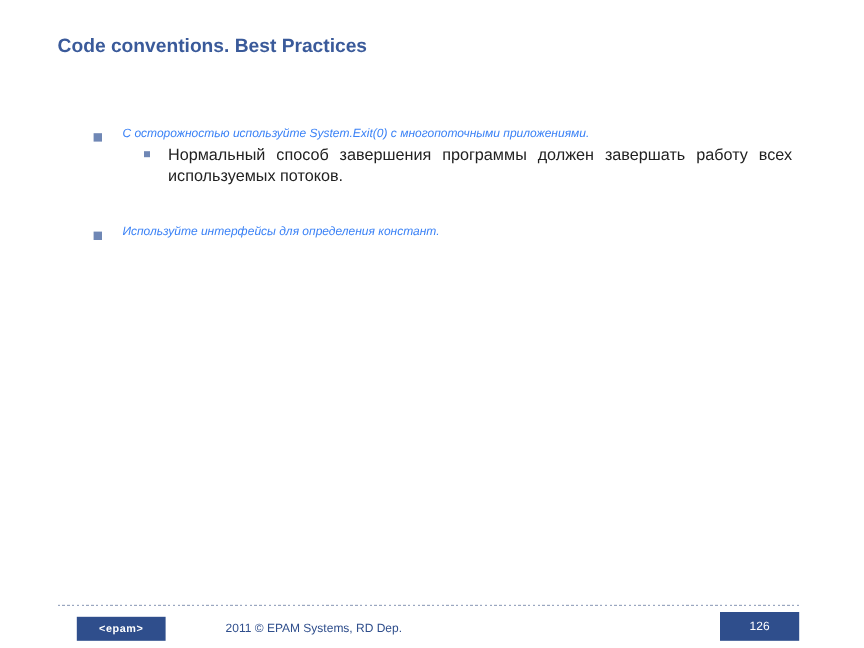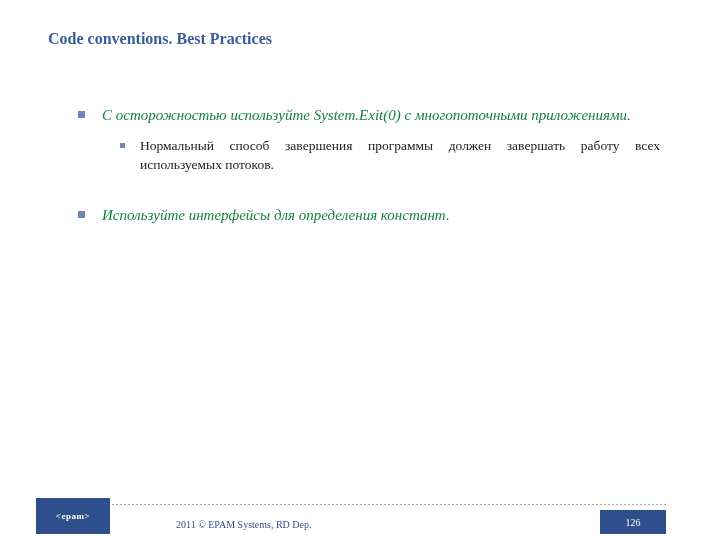--- a/index.html
+++ b/index.html
@@ -1,31 +1,31 @@
 <!DOCTYPE html>
 <html><head>
 <meta charset="utf-8">
 <style>
-  * { margin: 0; padding: 0; box-sizing: border-box; font-family: Liberation Serif, serif; }
+  * { margin: 0; padding: 0; box-sizing: border-box; }
   html, body { width: 720px; height: 540px; font-family: Verdana, Arial, sans-serif; background: #fff; color: #333; }
   .slide { width: 720px; height: 540px; position: relative; }
   .title { position: absolute; top: 30px; left: 48px; font-size: 16px; font-weight: bold; color: #3a5a9a; }
   .content { position: absolute; top: 105px; left: 78px; right: 60px; }
   ul.top { list-style: none; }
   ul.top > li { position: relative; padding-left: 24px; margin-bottom: 30px; }
   ul.top > li::before { content: ""; position: absolute; left: 0; top: 6px; width: 7px; height: 7px; background: #6f87b5; }
-  ul.top > li > .main-text { font-size: 15px; font-style: italic; color: #15803d; line-height: 1.45; text-align: justify; }
-  ul.sub { list-style: none; margin-top: 10px; margin-left: 18px; }
+  ul.top > li > .main-text { font-size: 10px; font-style: italic; color: #3b82f6; line-height: 1.45; text-align: justify; }
+  ul.sub { list-style: none; margin-top: 0; margin-left: 18px; }
   ul.sub > li { position: relative; padding-left: 20px; margin-bottom: 6px; }
   ul.sub > li::before { content: ""; position: absolute; left: 0; top: 6px; width: 5px; height: 5px; background: #6f87b5; }
   ul.sub > li > .sub-text { font-size: 13.5px; color: #222; line-height: 1.4; text-align: justify; }
   .footer { position: absolute; left: 0; right: 0; bottom: 0; height: 30px; }
   .footer-line { position: absolute; left: 48px; right: 54px; top: -6px; height: 1px; background: repeating-linear-gradient(90deg, #9aa7c0 0 2px, transparent 2px 4px); }
-  .logo { position: absolute; left: 36px; bottom: 6px; width: 74px; height: 36px; background: #2f4e8c; display: flex; align-items: center; justify-content: center; color: #fff; font-size: 9px; font-weight: bold; letter-spacing: 0.5px; }
-  .copyright { position: absolute; left: 176px; bottom: 10px; font-size: 10px; color: #2f4e8c; }
+  .logo { position: absolute; left: 64px; bottom: 6px; width: 74px; height: 20px; background: #2f4e8c; display: flex; align-items: center; justify-content: center; color: #fff; font-size: 9px; font-weight: bold; letter-spacing: 0.5px; }
+  .copyright { position: absolute; left: 188px; bottom: 10px; font-size: 10px; color: #2f4e8c; }
   .pagenum-box { position: absolute; right: 54px; bottom: 6px; width: 66px; height: 24px; background: #2f4e8c; color: #fff; font-size: 10px; display: flex; align-items: center; justify-content: center; }
 </style>
 </head>
 <body>
 
 <div class="slide">
   <div class="title">Code conventions. Best Practices</div>
 
   <div class="content">
     <ul class="top">

